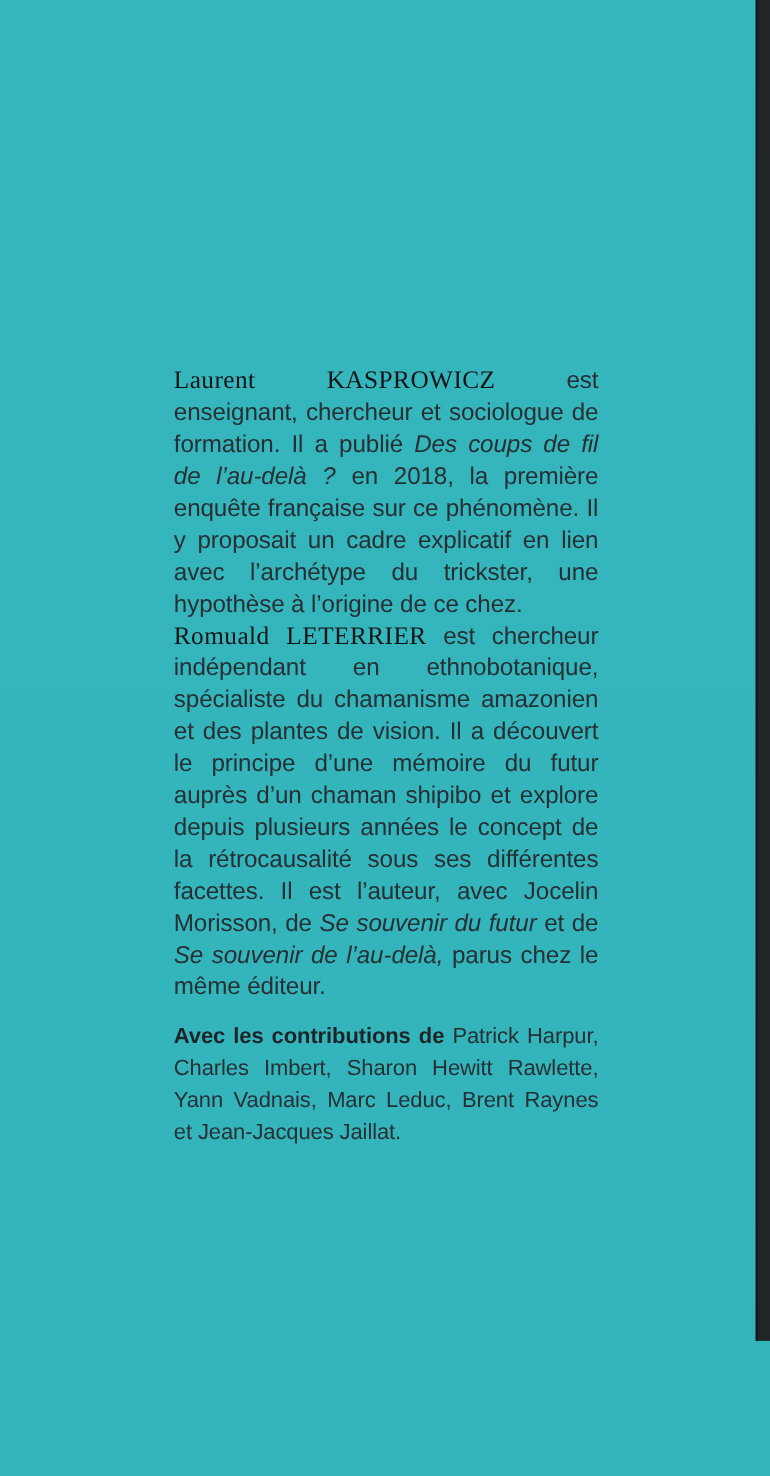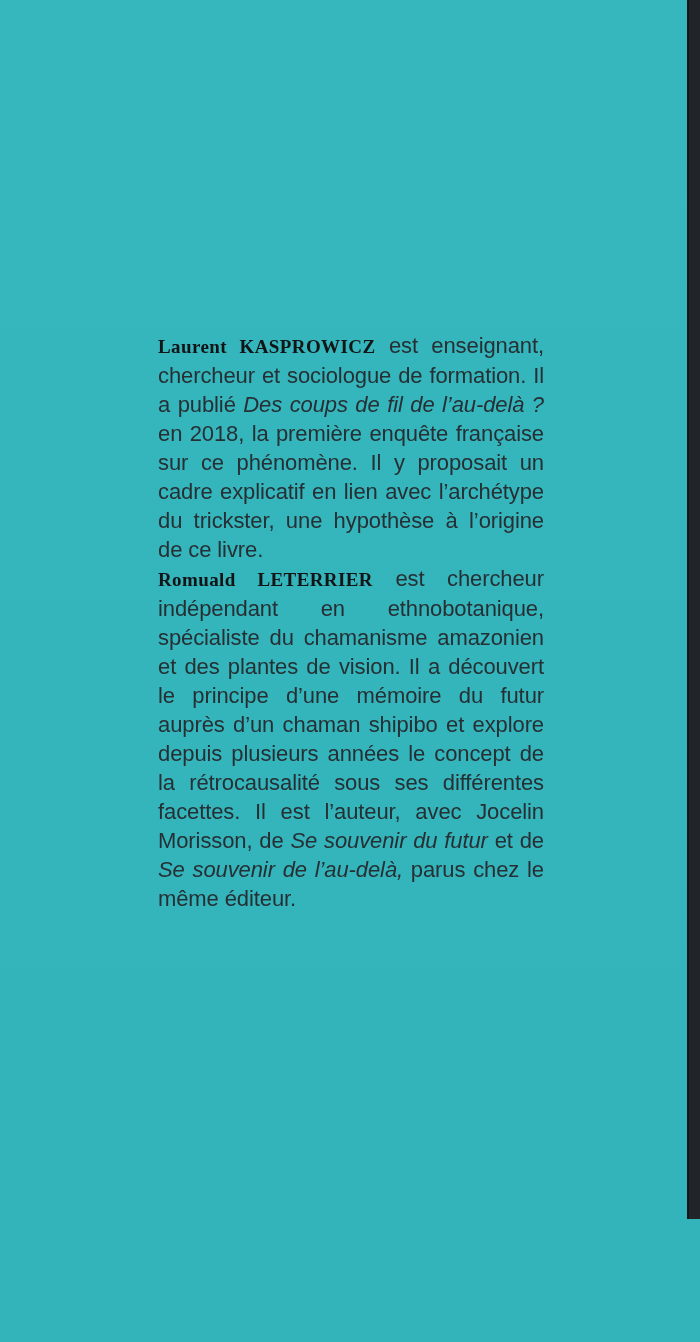--- a/index.html
+++ b/index.html
@@ -40,44 +40,45 @@
     line-height: 29px;
     letter-spacing: -0.1px;
   }
   .bio p {
     margin: 0;
   }
   .bio p.para-2 { }
   .bio p.para-3 { margin-top: 17px; }
   .author-name {
     font-family: "Liberation Serif", serif;
-    font-weight: bold;
+    font-weight: normal;
     color: #121415;
-    font-size: 19px;
+    font-size: 23px;
     letter-spacing: 0.4px;
   }
   .it {
     font-style: italic;
   }
   .para-3 {
     font-size: 20px;
     line-height: 29px;
   }
   .contrib-lead {
     font-weight: bold;
     color: #1d2427;
   }
 </style>
 </head>
 <body>
 
 <div class="cover">
   <div class="bio">
 
-    <p class="para-1"><span class="author-name">Laurent KASPROWICZ</span><span> est enseignant, chercheur et sociologue de formation. Il a publié </span><span class="it">Des coups de fil de l’au-delà&nbsp;?</span><span> en 2018, la première enquête française sur ce phénomène. Il y proposait un cadre explicatif en lien avec l’archétype du trickster, une hypothèse à l’origine de ce livre.</span></p>
+    <p class="para-1"><span class="author-name">Laurent KASPROWICZ</span><span> est enseignant, chercheur et sociologue de formation. Il a publié </span><span class="it">Des coups de fil de l’au-delà&nbsp;?</span><span> en 2018, la première enquête française sur ce phénomène. Il y proposait un cadre explicatif en lien avec l’archétype du trickster, une hypothèse à l’origine de ce chez.</span></p>
 
     <p class="para-2"><span class="author-name">Romuald LETERRIER</span><span> est chercheur indépendant en ethnobotanique, spécialiste du chamanisme amazonien et des plantes de vision. Il a découvert le principe d’une mémoire du futur auprès d’un chaman shipibo et explore depuis plusieurs années le concept de la rétrocausalité sous ses différentes facettes. Il est l’auteur, avec Jocelin Morisson, de </span><span class="it">Se souvenir du futur</span><span> et de </span><span class="it">Se souvenir de l’au-delà,</span><span> parus chez le même éditeur.</span></p>
 
+    <p class="para-3"><span class="contrib-lead">Avec les contributions de</span><span> Patrick Harpur, Charles Imbert, Sharon Hewitt Rawlette, Yann Vadnais, Marc Leduc, Brent Raynes et Jean-Jacques Jaillat.</span></p>
 
   </div>
 </div>
 
 <div class="edge-strip"></div>
 
 </body></html>

